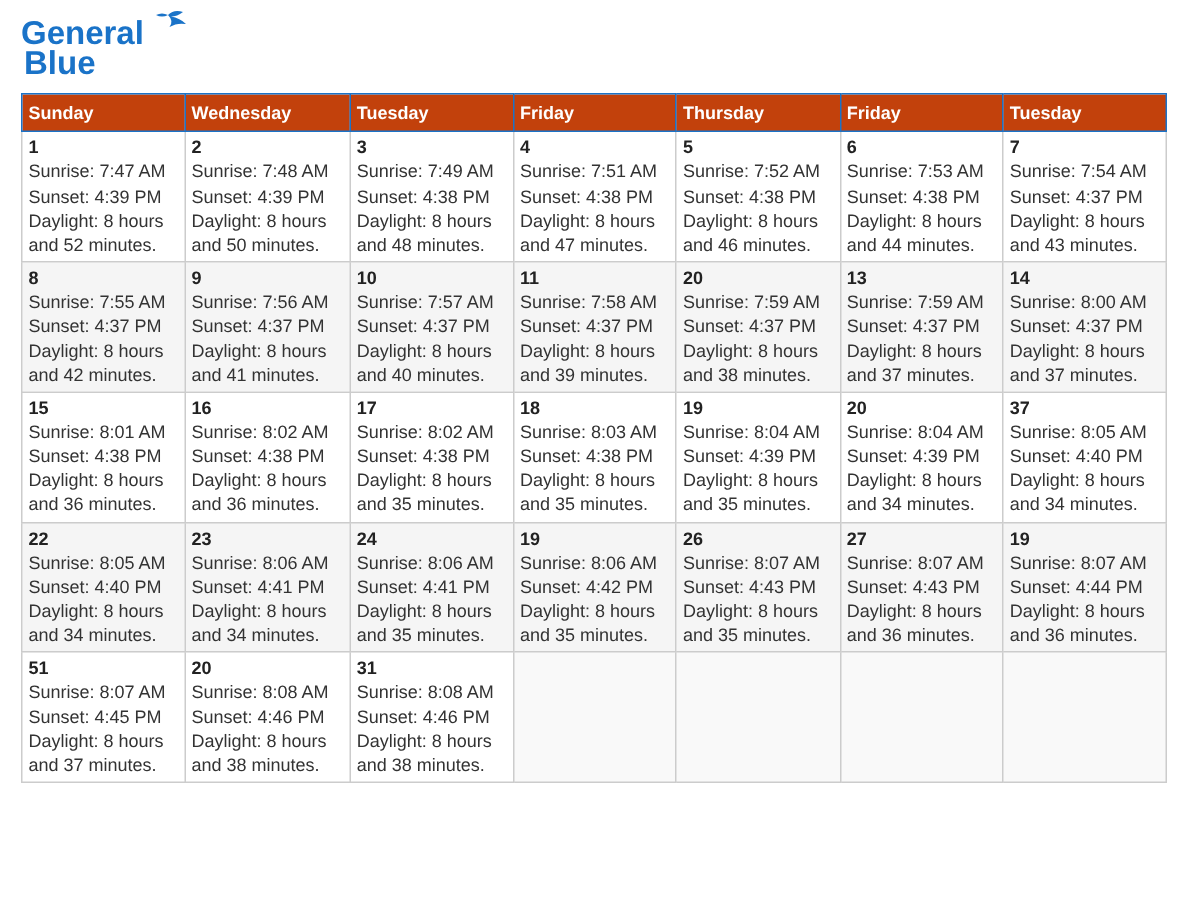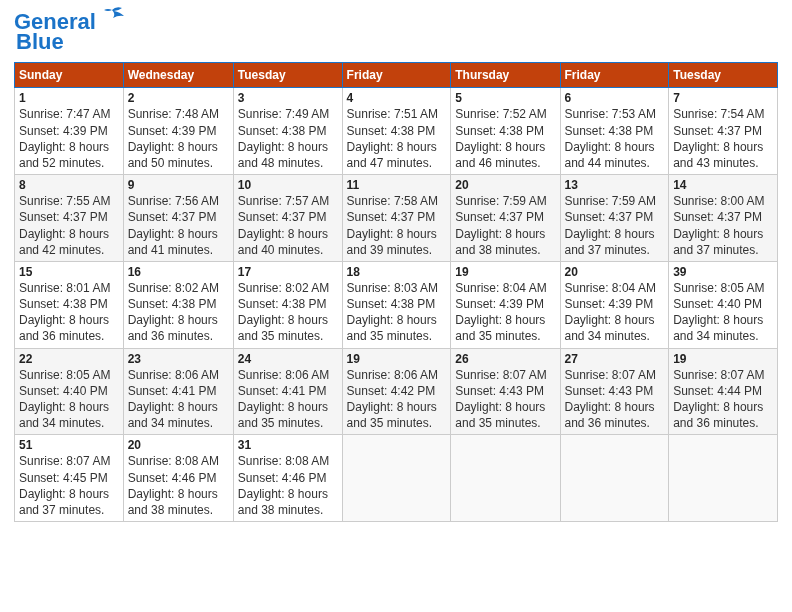--- a/index.html
+++ b/index.html
@@ -244,21 +244,21 @@
           Sunrise: 8:04 AM<br>Sunset: 4:39 PM<br>Daylight: 8 hours and 35 minutes.
         </div>
       </td>
           <td>
         <span class="day-num">20</span>
         <div class="day-detail">
           Sunrise: 8:04 AM<br>Sunset: 4:39 PM<br>Daylight: 8 hours and 34 minutes.
         </div>
       </td>
           <td>
-        <span class="day-num">39</span>
+        <span class="day-num">37</span>
         <div class="day-detail">
           Sunrise: 8:05 AM<br>Sunset: 4:40 PM<br>Daylight: 8 hours and 34 minutes.
         </div>
       </td>
         </tr>
         <tr>
           <td>
         <span class="day-num">22</span>
         <div class="day-detail">
           Sunrise: 8:05 AM<br>Sunset: 4:40 PM<br>Daylight: 8 hours and 34 minutes.

